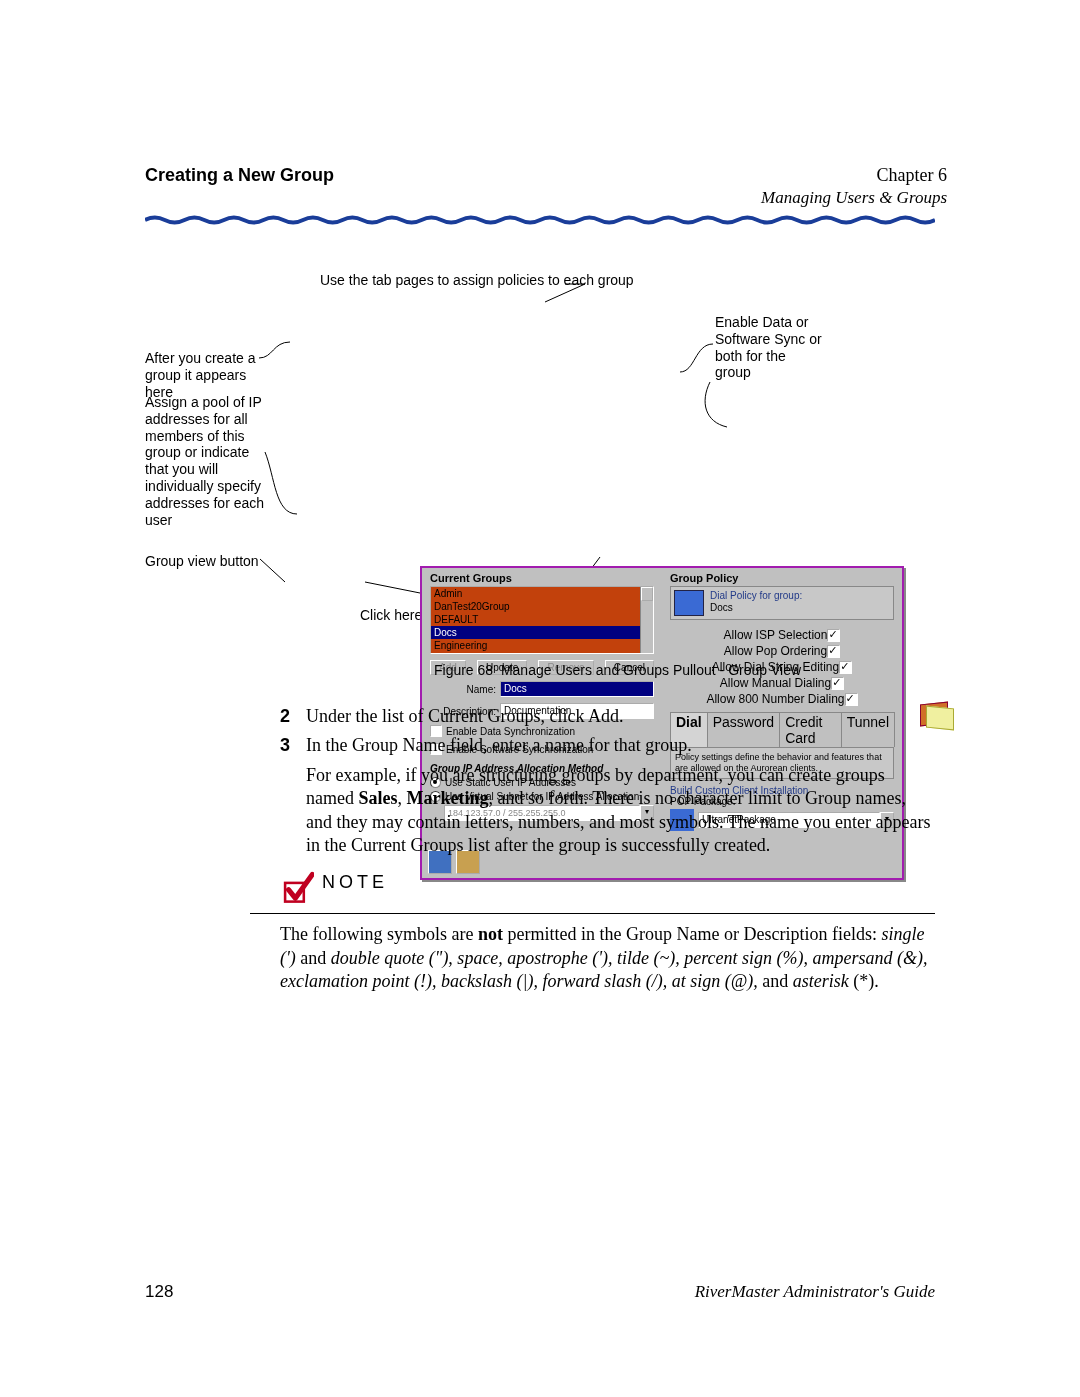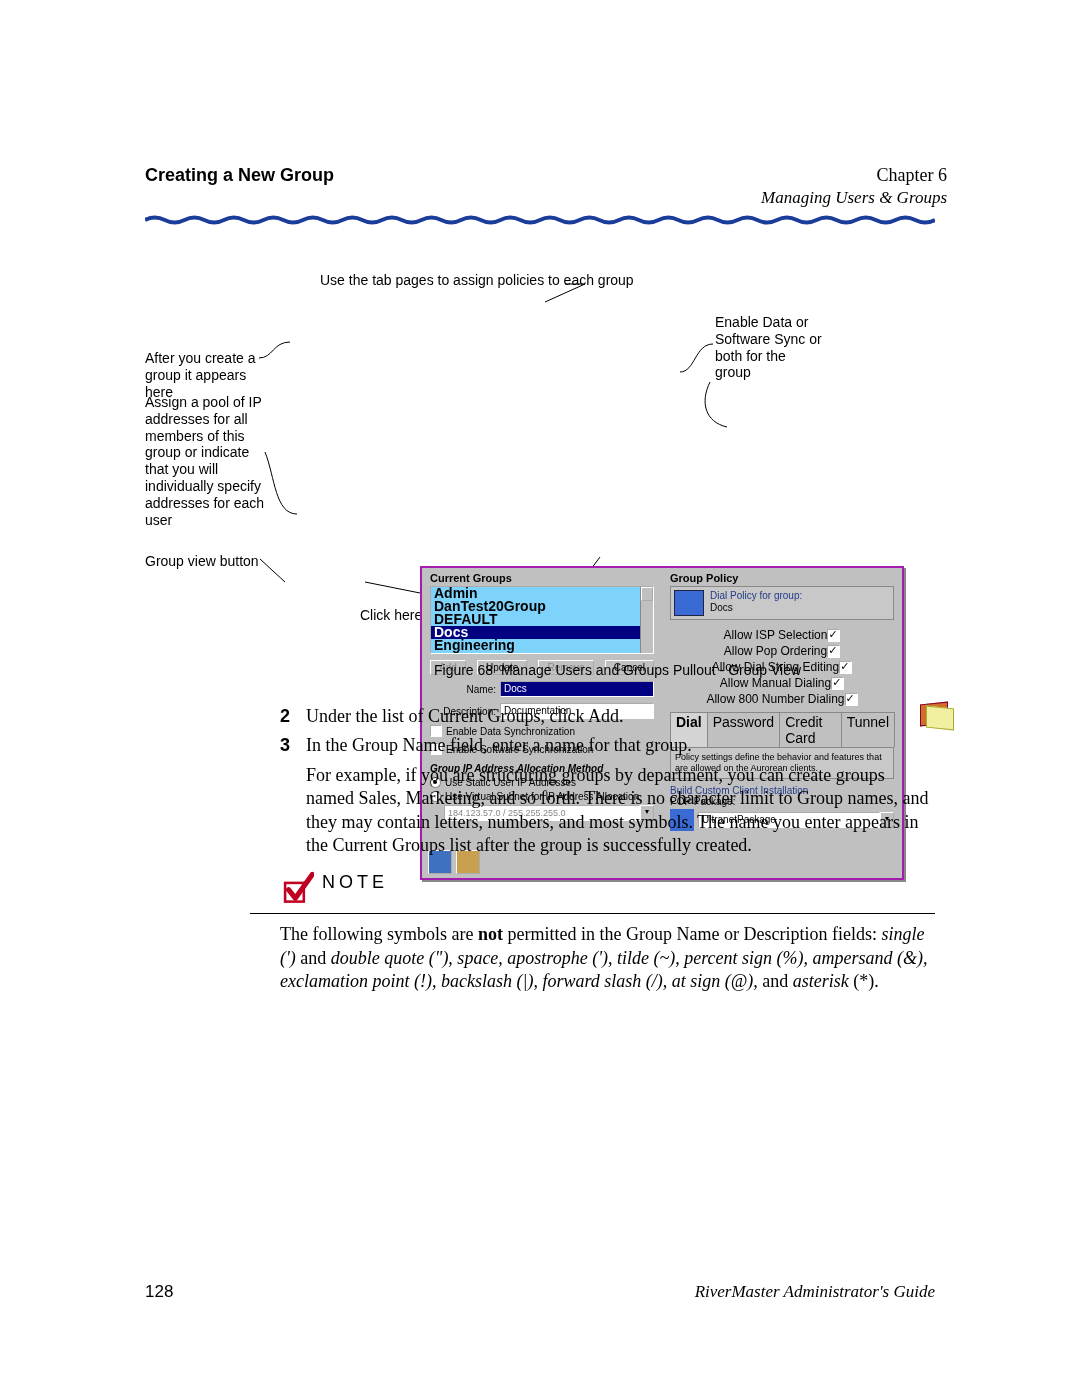--- a/index.html
+++ b/index.html
@@ -74,27 +74,26 @@
     border: 2px solid #a21caf;
     box-shadow: 2px 2px 0 #888;
     font-family: Tahoma, Arial, sans-serif;
     font-size: 10px;
   }
   .screenshot .cols { display:flex; height:100%; }
   .leftcol { width: 50%; padding: 4px 8px 6px 8px; box-sizing: border-box; position:relative;}
   .rightcol { width: 50%; padding: 4px 8px 6px 8px; box-sizing: border-box; position:relative;}
   .panel-title { font-weight: bold; font-size: 11px; margin-bottom:2px;}
   .listbox {
-    background: #7dd3fc;
+    background: #c2410c;
     border: 1px inset #fff;
     height: 66px;
     overflow: hidden;
-    font-size: 14px;
+    font-size: 10px;
     position: relative;
-    font-weight: bold;
   }
   .listbox .item { padding: 0 3px; line-height: 13px; white-space: nowrap; }
   .listbox .item.selected { background: #000080; color: #fff; }
   .listbox .scroll { position:absolute; right:0; top:0; bottom:0; width:12px; background:#c0c0c0; border-left:1px solid #888;}
   .listbox .scroll .th { height:12px; background:#c0c0c0; border:1px outset #fff;}
   .btnrow { margin-top: 6px; display:flex; gap:6px; justify-content:space-between;}
   .wbtn { font-size:10px; padding:1px 8px; background:#c0c0c0; border:1px outset #fff; color:#000;}
   .wbtn.disabled { color:#888; }
   .formrow { display:flex; align-items:center; margin-top:6px; gap:4px;}
   .formrow label { width:66px; text-align:right; font-size:10px;}
@@ -143,21 +142,21 @@
     left: 280px;
     right: 145px;
     top: 705px;
     font-size: 18px;
     line-height: 1.3;
   }
   .step { display:flex; margin-bottom: 6px; }
   .step .num { font-family: Arial, sans-serif; font-weight:bold; width: 26px; flex-shrink:0;}
   .step .txt {}
   .para { margin-left: 26px; margin-top: 2px; margin-bottom: 14px;}
-  .para b { font-weight: normal; }
+  .para b { font-weight: bold; }
   .note-block { margin-top: 10px; }
   .note-head { display:flex; gap:8px; position:relative;}
   .note-rule-outer { position:absolute; left:-30px; right:0; top: 42px; height:1px; background:#000;}
   .note-head .chkicon { position:relative; width:34px; height:34px; }
   .note-head .chkicon svg { width:34px; height:34px;}
   .note-head .label { font-family: Arial, sans-serif; letter-spacing: 4px; font-size: 18px; color:#000;}
   .note-para { margin-top: 18px; font-size: 18px; line-height:1.3;}
   .note-para i { font-style: italic; }
   .note-para b { font-weight: bold; }
 

